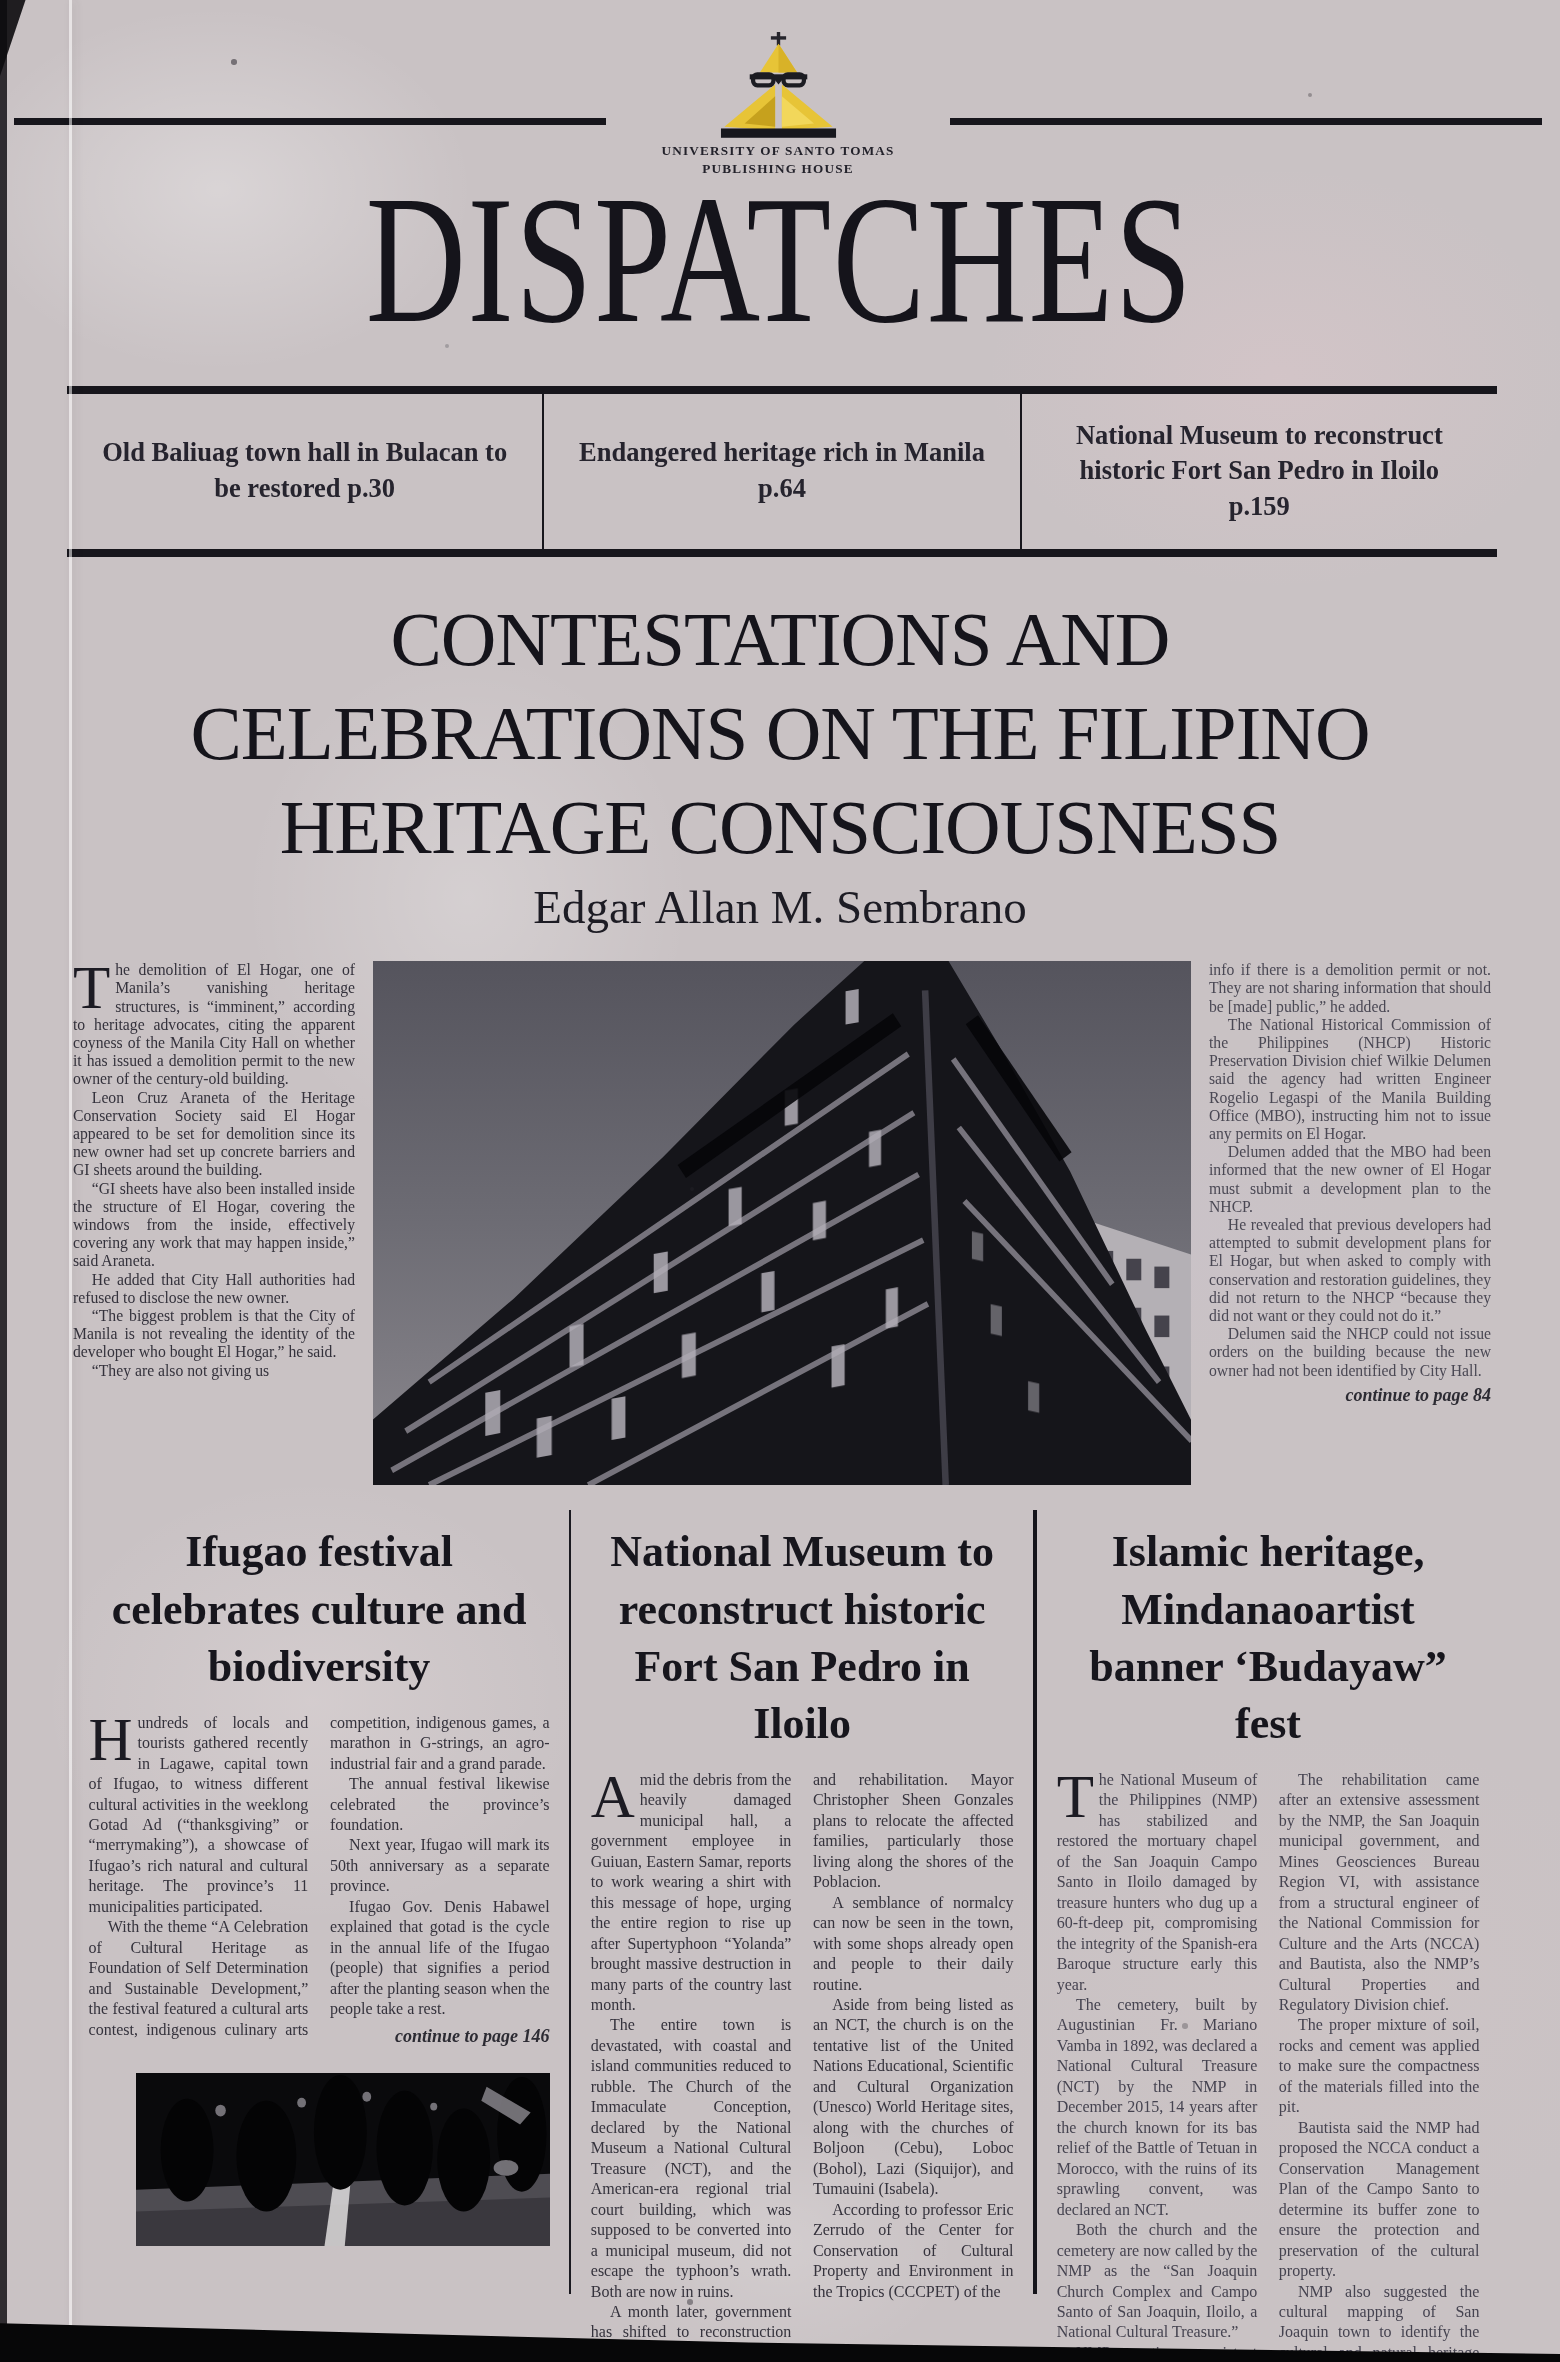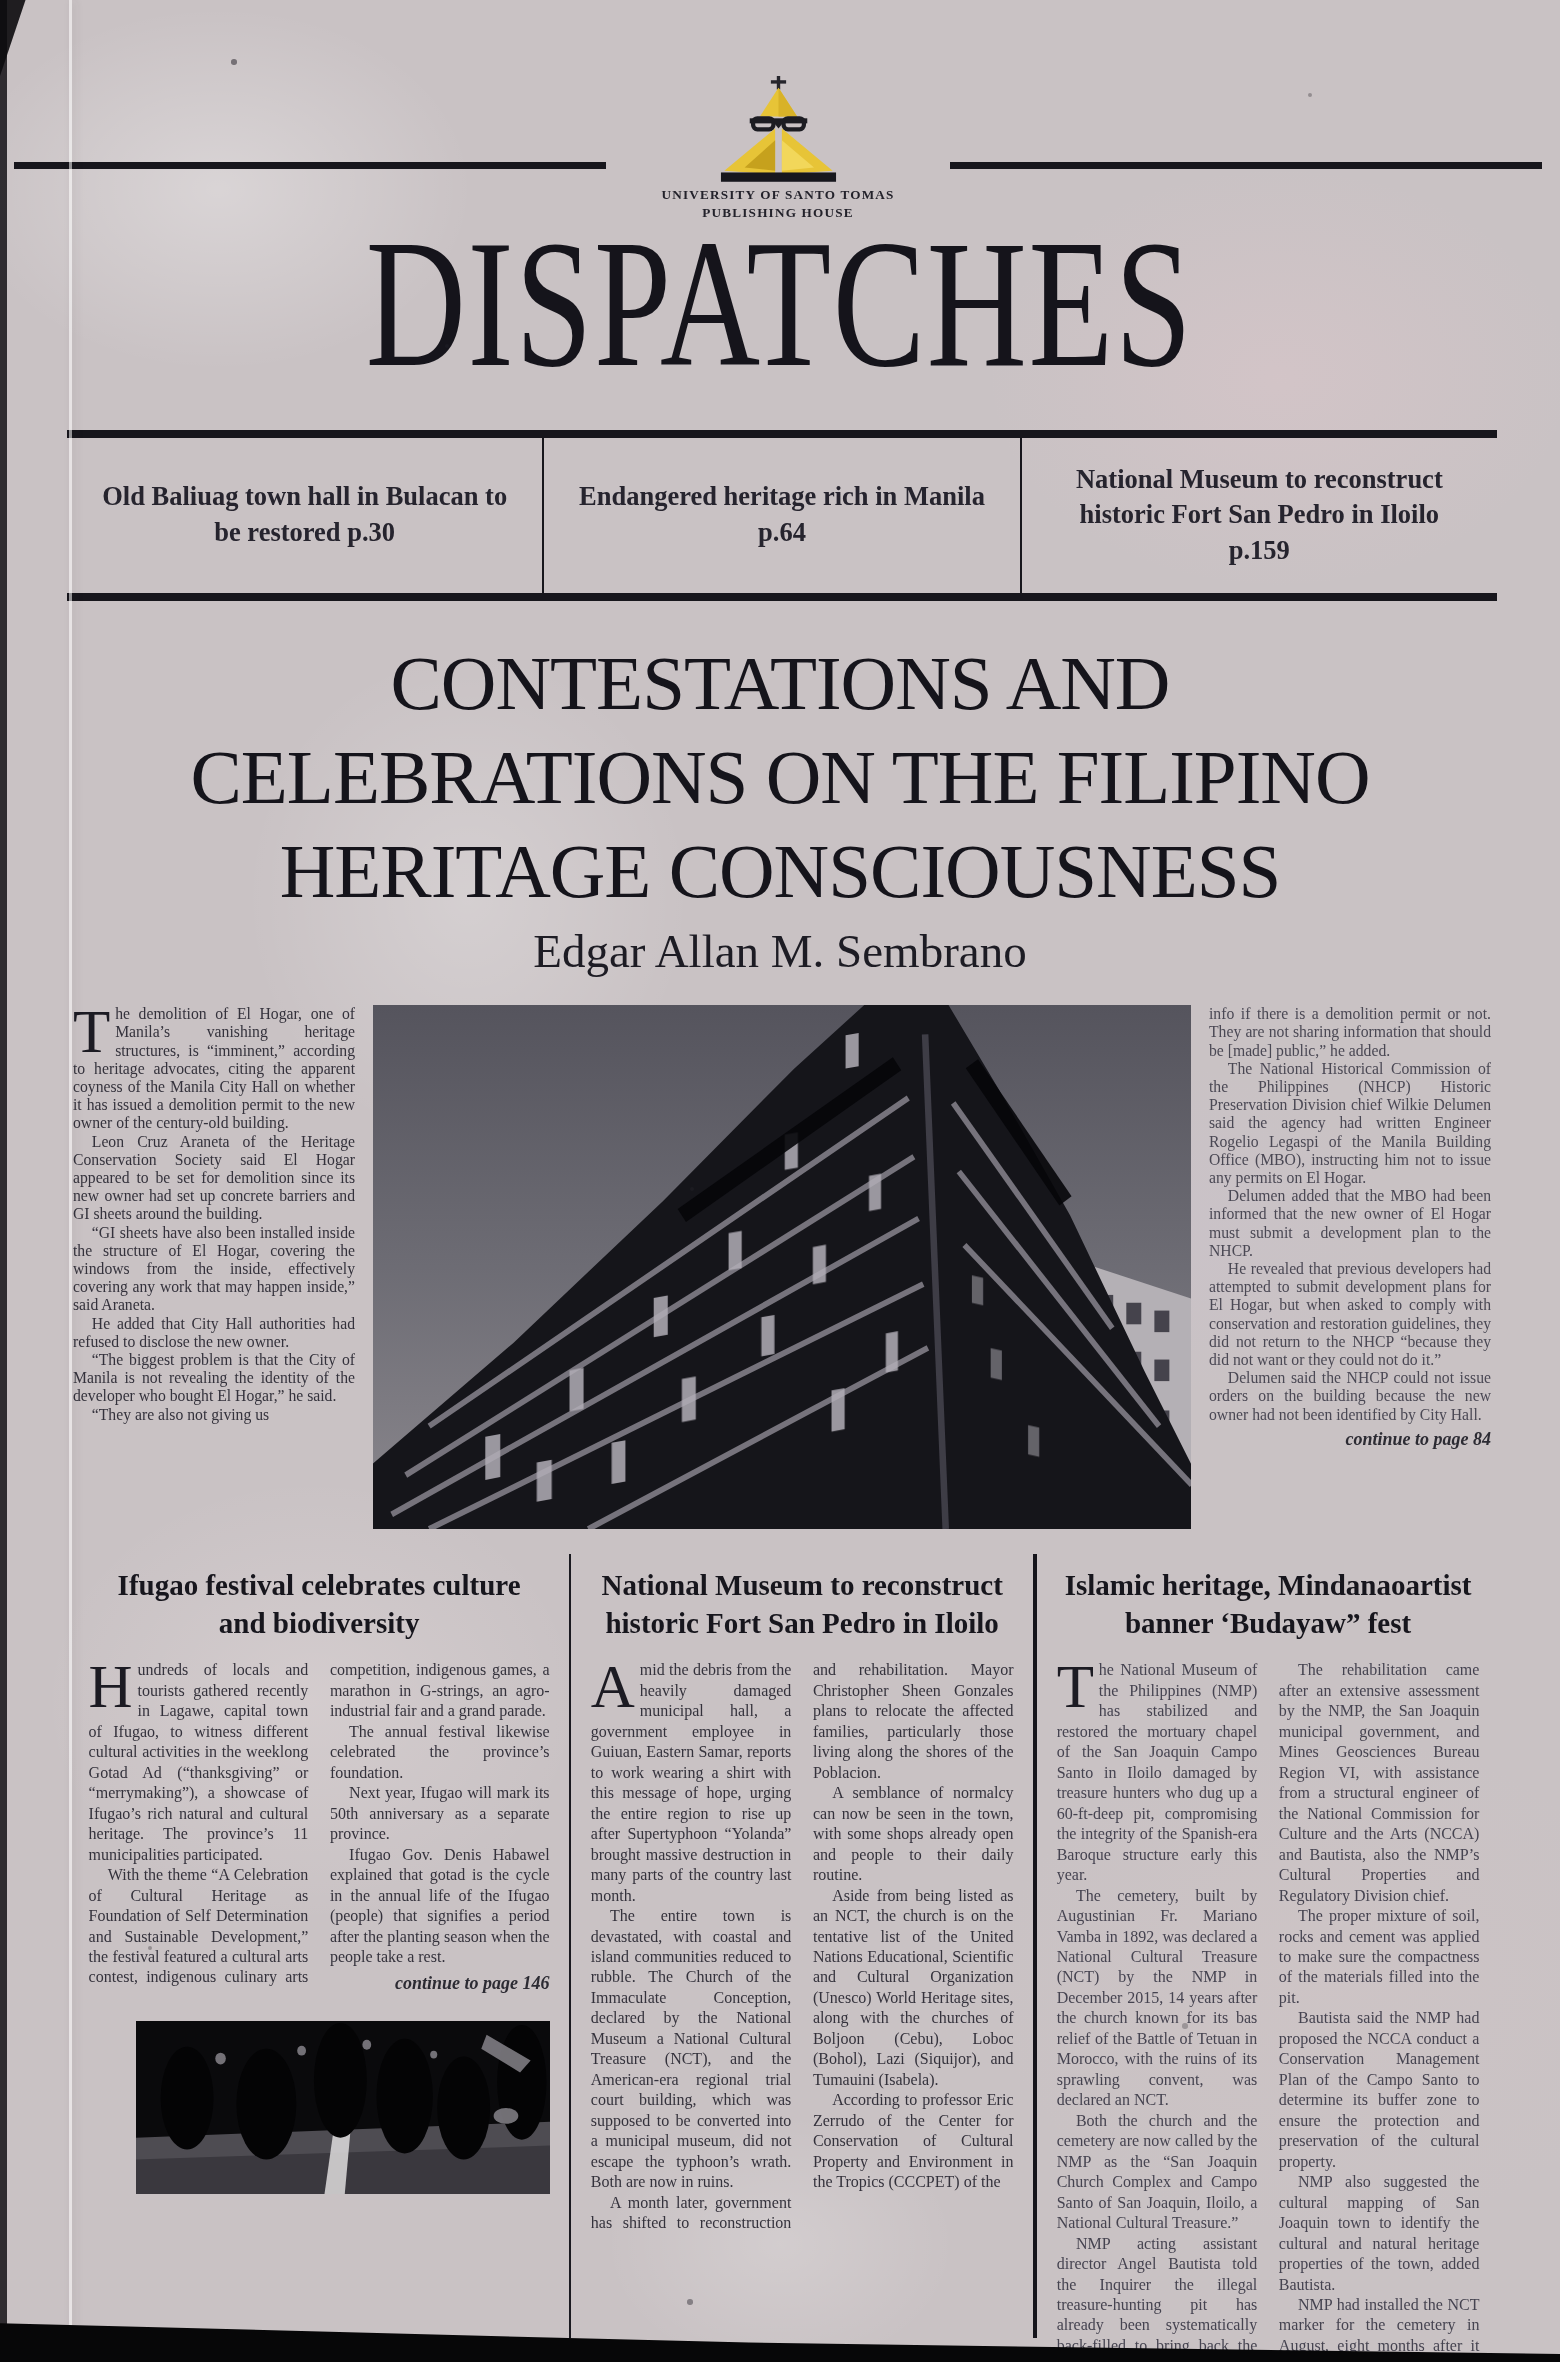--- a/index.html
+++ b/index.html
@@ -27,21 +27,21 @@
   .corner-tl{position:absolute;left:0;top:0;width:25.5px;height:76px;background:#0c0b0e;
     clip-path:polygon(0 0,100% 0,0 100%);opacity:.9;}
   .edge-bottom{position:absolute;left:0;bottom:0;width:100%;height:57px;background:#070708;
     clip-path:polygon(0 32%,48% 66%,100% 86%,100% 100%,0 100%);}
   .specks{position:absolute;left:0;top:0;width:2px;height:2px;border-radius:50%;
     box-shadow:233px 61px 0 2px rgba(45,42,50,.55), 1309px 94px 0 1px rgba(45,42,50,.35),
       691px 1188px 0 1px rgba(45,42,50,.30), 149px 1947px 0 1px rgba(45,42,50,.35),
       1184px 2025px 0 2px rgba(45,42,50,.30), 689px 2301px 0 2px rgba(45,42,50,.45),
       446px 345px 0 1px rgba(45,42,50,.25);}
   
-  .header{position:relative;padding-top:76px;text-align:center;}
+  .header{position:relative;padding-top:32px;text-align:center;}
   .logo-row{display:flex;align-items:center;justify-content:center;margin:0 17.6px 0 13.7px;}
   .logo-rule{flex:1 1 auto;height:6.9px;background:#17161c;margin-top:33px;}
   .logo-rule.left{margin-right:55px;}
   .logo-rule.right{margin-left:55px;}
   .logo-block{display:flex;flex-direction:column;align-items:center;}
   .pub-name{font-size:13.2px;font-weight:bold;letter-spacing:1.2px;color:#23222b;line-height:1.35;}
   .masthead{margin:9.8px 0 0 0;font-weight:400;color:#15141b;font-size:169px;line-height:.80;
     white-space:nowrap;}
   .masthead-inner{display:inline-block;transform:scale(.82,1.08);transform-origin:center top;
     letter-spacing:2px;}
@@ -65,21 +65,21 @@
   p.para.ind{text-indent:1.2em;}
   .dropcap{float:left;font-size:51px;line-height:.82;padding:2px 4.9px 0 0;font-weight:400;color:#1c1b23;}
   .dropcap.big{font-size:61px;}
   p.cont{margin:5px 0 0 0;text-align:right;font-style:italic;font-weight:bold;font-size:18px;color:#2c2b33;}
   
   .bottom{display:flex;margin:19.6px 61px 0 69px;height:784px;align-items:stretch;}
   .article{flex:1 1 0;padding:0 19.6px;}
   .article.a2{border-left:2.9px solid #1a1920;}
   .article.a3{border-left:4.9px solid #15141b;}
   .article h3{margin:0 auto;padding:13.7px 0 17.6px 0;max-width:421px;text-align:center;
-    font-size:29px;line-height:1.30;color:#17161d;font-weight:bold;}
+    font-size:44px;line-height:1.30;color:#17161d;font-weight:bold;}
   .acols{column-count:2;column-gap:21.6px;text-align:justify;font-size:16px;line-height:1.28;color:#34323c;}
   .acols.faint{color:#454350;filter:blur(0.3px);}
   .photo-festival{margin:25.5px 0 0 47px;width:414px;height:173px;}
   .photo-festival svg{display:block;width:100%;height:100%;}
 </style>
 </head>
 <body>
 
 <div class="page">
 

